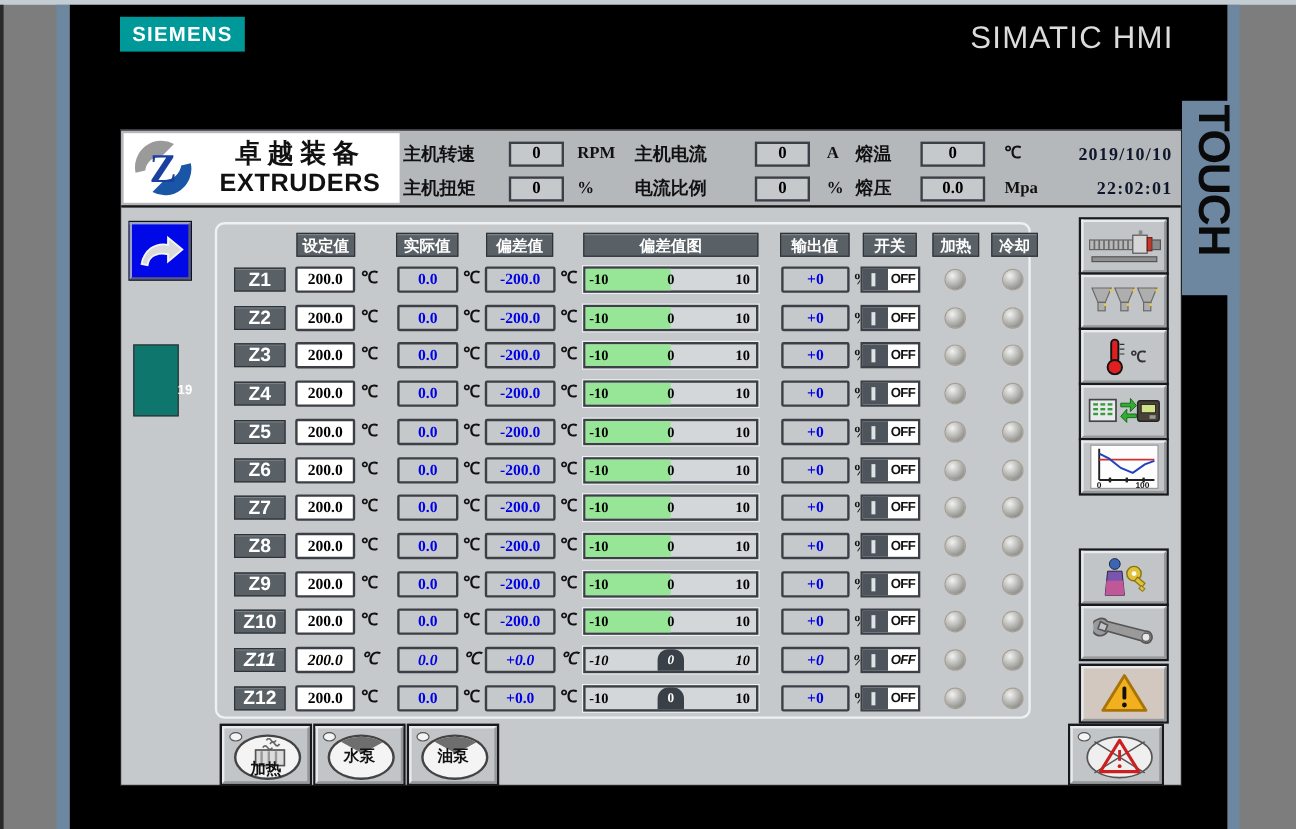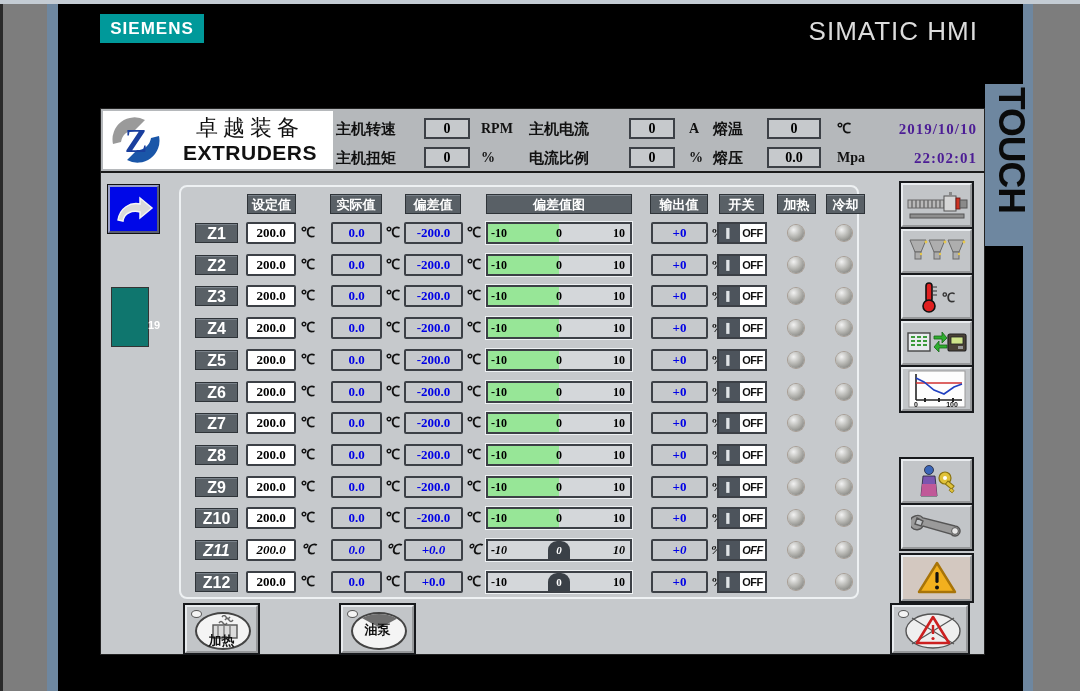--- a/index.html
+++ b/index.html
@@ -22,28 +22,28 @@
       display:flex;align-items:center;justify-content:center;letter-spacing:1px;}
   .simatic{left:700px;top:16px;width:278px;height:28px;color:#dcdcdc;text-align:right;
       font-family:"Liberation Sans",sans-serif;font-size:26px;letter-spacing:1px;}
   
   .app{left:100px;top:108px;width:885px;height:547px;background:#c6c9cc;border:1px solid #222;}
   
   .hbar{left:0;top:0;width:883px;height:64px;background:#b5b8bb;border-bottom:2px solid #1a1a1a;}
   .logo-box{left:2px;top:2px;width:230px;height:58px;background:#fff;display:flex;align-items:center;}
   .logo-mark{width:62px;height:52px;margin-left:2px;flex:0 0 auto;}
   .logo-names{flex:1;text-align:center;}
-  .logo-cn{font-size:22px;font-weight:normal;color:#111;letter-spacing:5px;line-height:26px;}
+  .logo-cn{font-size:22px;font-weight:bold;color:#111;letter-spacing:5px;line-height:26px;}
   .logo-en{font-family:"Liberation Sans",sans-serif;font-size:21px;font-weight:bold;color:#111;line-height:24px;letter-spacing:.5px;}
   .hlabel{font-size:15px;font-weight:bold;color:#111;height:22px;line-height:22px;}
   .hbox{height:21px;background:#c6c9cc;border:2px solid #3c4046;text-align:center;
         font-size:14px;font-weight:bold;color:#000;line-height:17px;}
   .hunit{font-size:14px;font-weight:bold;color:#111;height:22px;line-height:22px;}
   .r1{top:9px;} .r2{top:38px;}
-  .dtime{width:108px;text-align:right;font-size:15px;color:#4c1d95;letter-spacing:1px;}
+  .dtime{width:108px;text-align:right;font-size:15px;color:#0f172a;letter-spacing:1px;}
   
   .blue-btn{left:7px;top:76px;width:51px;height:48px;background:#0008e8;border:2px outset #9aa0c8;
             box-shadow:0 0 0 1px #111;cursor:pointer;display:flex;align-items:center;justify-content:center;}
   .warn-box{left:10px;top:178px;width:33px;height:60px;background:#0f766e;border:1px solid #333;padding-left:36px;}
   .warn-tri{width:100%;height:30px;display:flex;align-items:center;justify-content:center;}
   .warn-count{width:100%;height:14px;background:#4a4f55;color:#fff;font-size:11px;font-weight:bold;
               text-align:center;line-height:14px;font-family:"Liberation Sans",sans-serif;}
   
   .group-box{left:78px;top:76px;width:680px;height:414px;border:2px solid #eef1f3;border-radius:8px;}
   .chip{background:#596066;color:#fff;font-weight:bold;font-size:13px;text-align:center;height:20px;
@@ -603,20 +603,27 @@
           <rect x="16" y="10" width="24" height="13" fill="#dcdcdc" stroke="#555" stroke-width="1.4"></rect>
           <g stroke="#999" stroke-width="2">
               <line x1="21" y1="11" x2="21" y2="22"></line>
               <line x1="27" y1="11" x2="27" y2="22"></line>
               <line x1="33" y1="11" x2="33" y2="22"></line>
             </g>
         </svg>
       </div>
       <div class="blabel low">加热</div>
     </div>
+    <div class="abs bbtn" style="left:162px;">
+      <div class="bind"></div>
+      <div class="bell">
+          <div class="cap"></div>
+        </div>
+      <div class="blabel" style="bottom:12px;">水泵</div>
+    </div>
     <div class="abs bbtn" style="left:240px;">
       <div class="bind"></div>
       <div class="bell">
           <div class="cap"></div>
         </div>
       <div class="blabel" style="bottom:12px;">油泵</div>
     </div>
     <div class="abs bbtn" style="left:791px;width:76px;">
       <div class="bind"></div>
       <svg class="abs" style="left:10px;top:5px;" width="58" height="38" viewBox="0 0 58 38">

